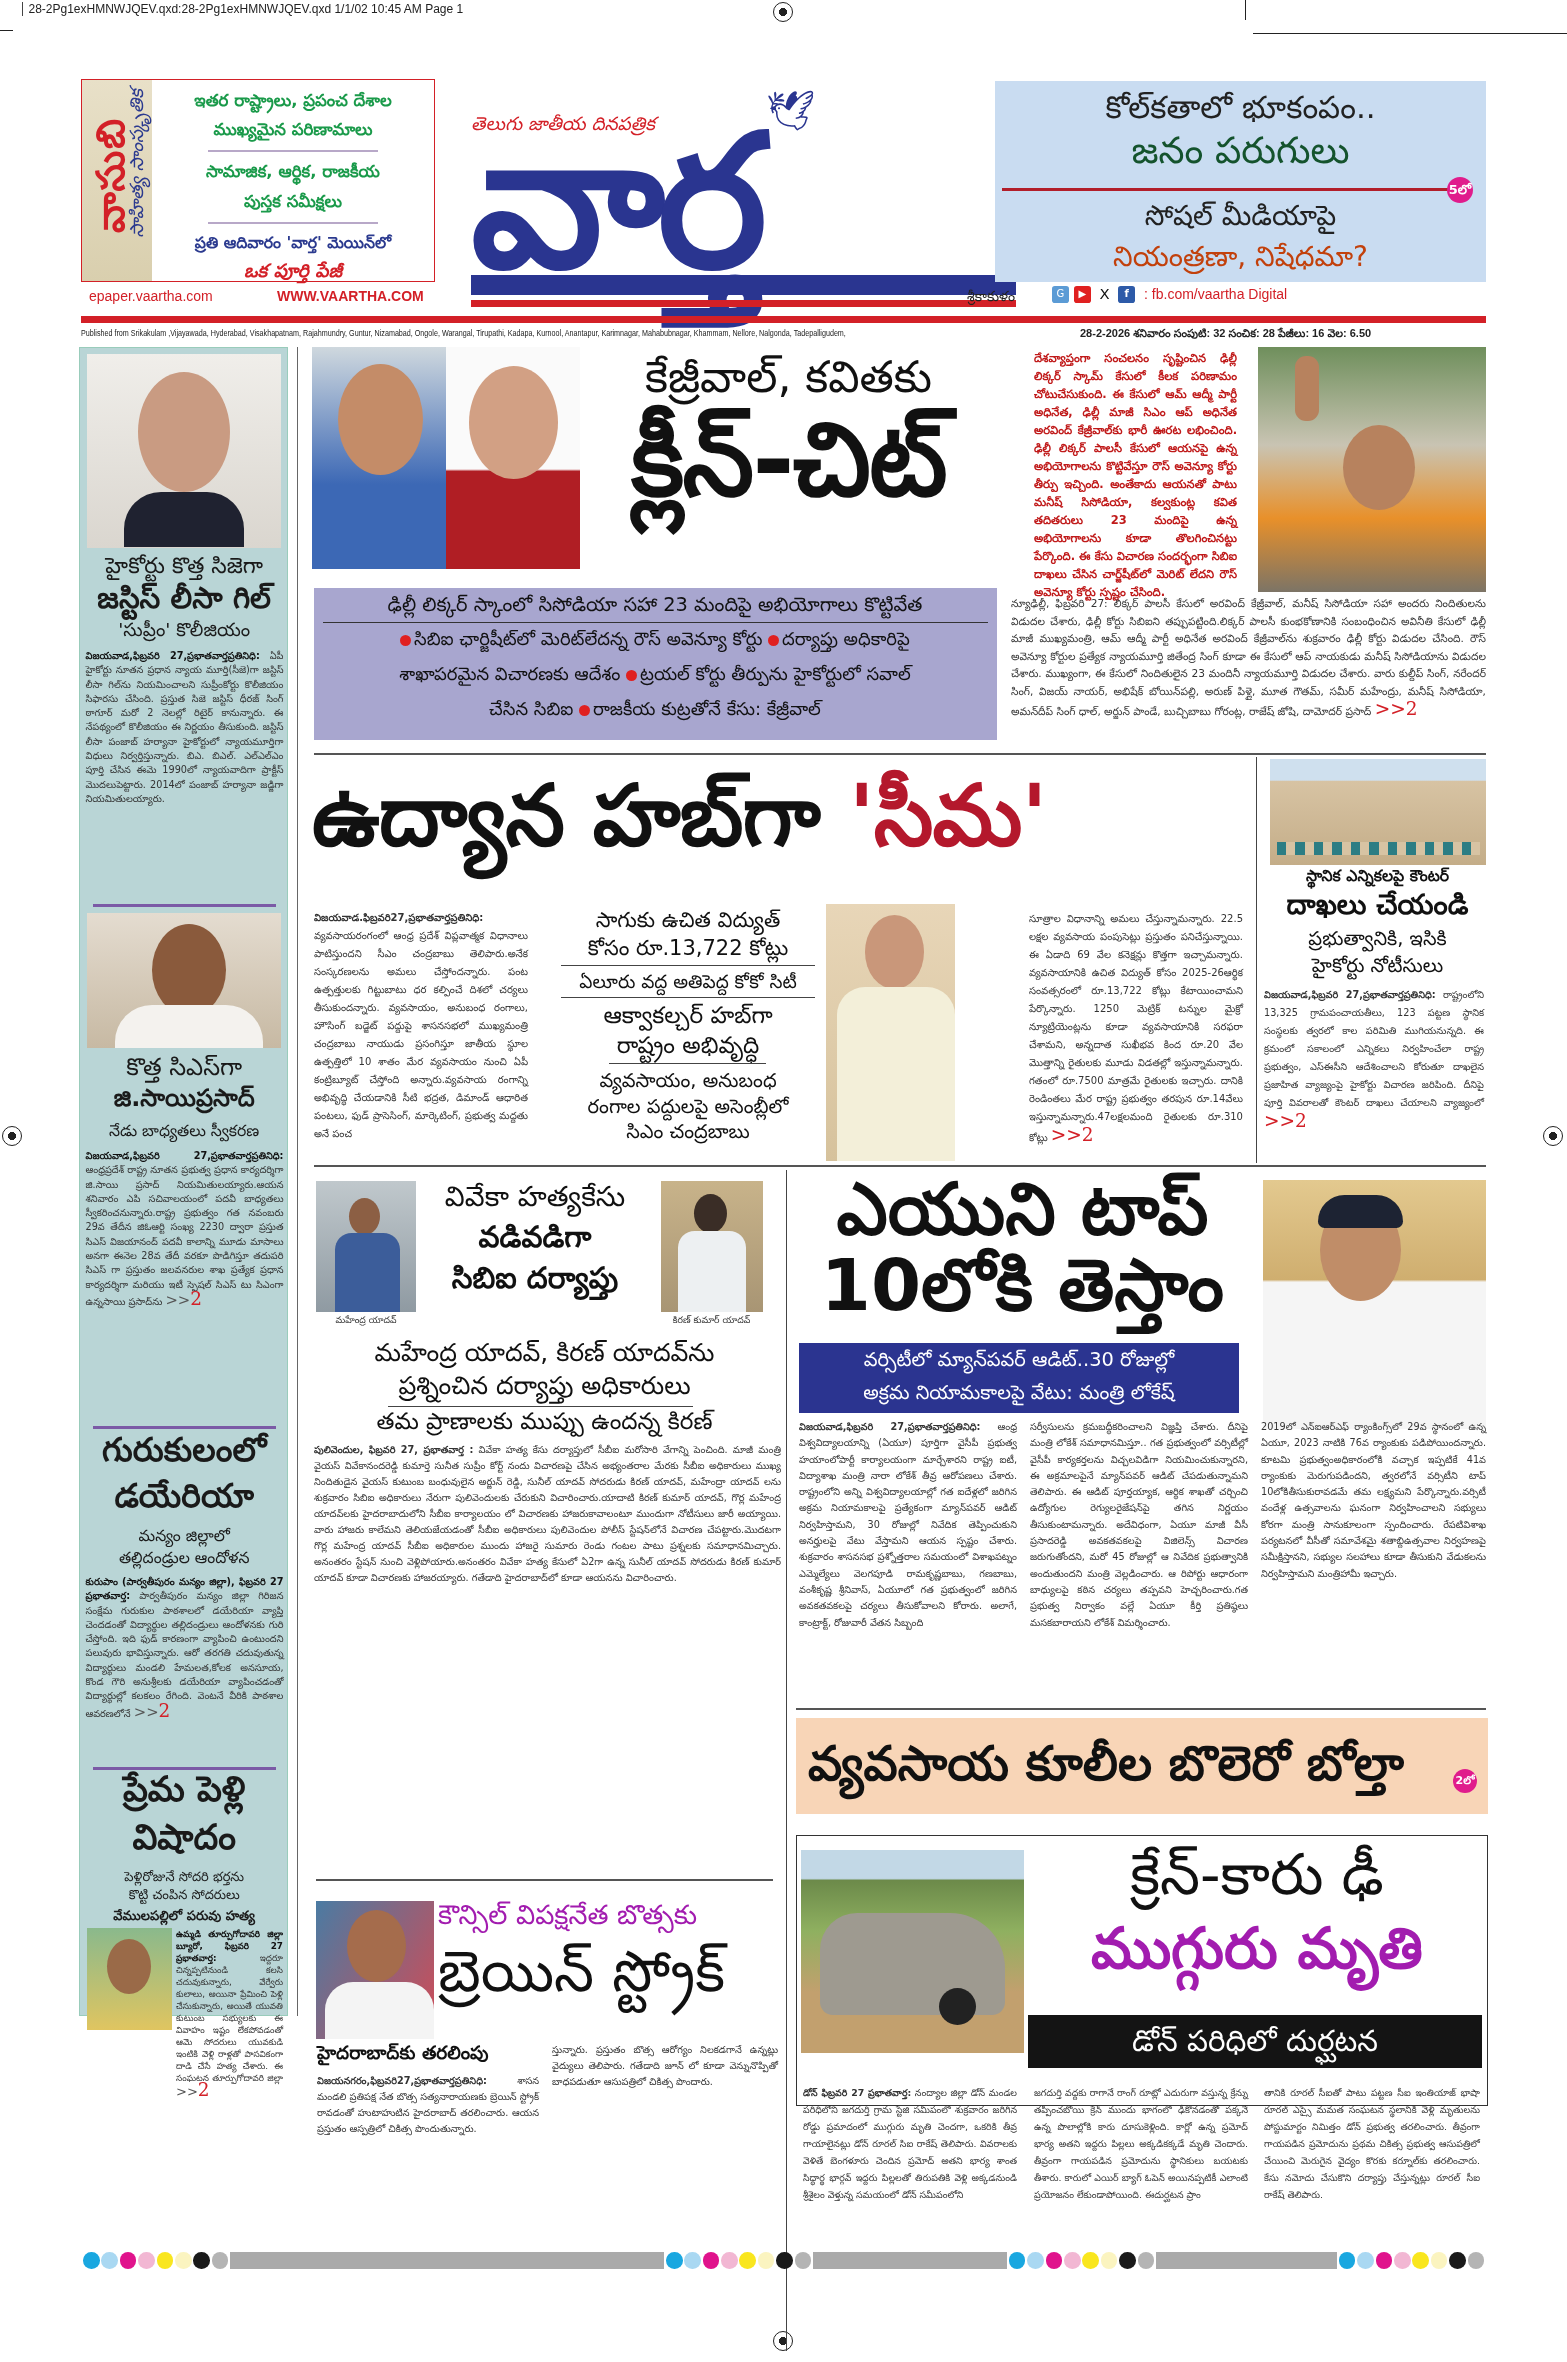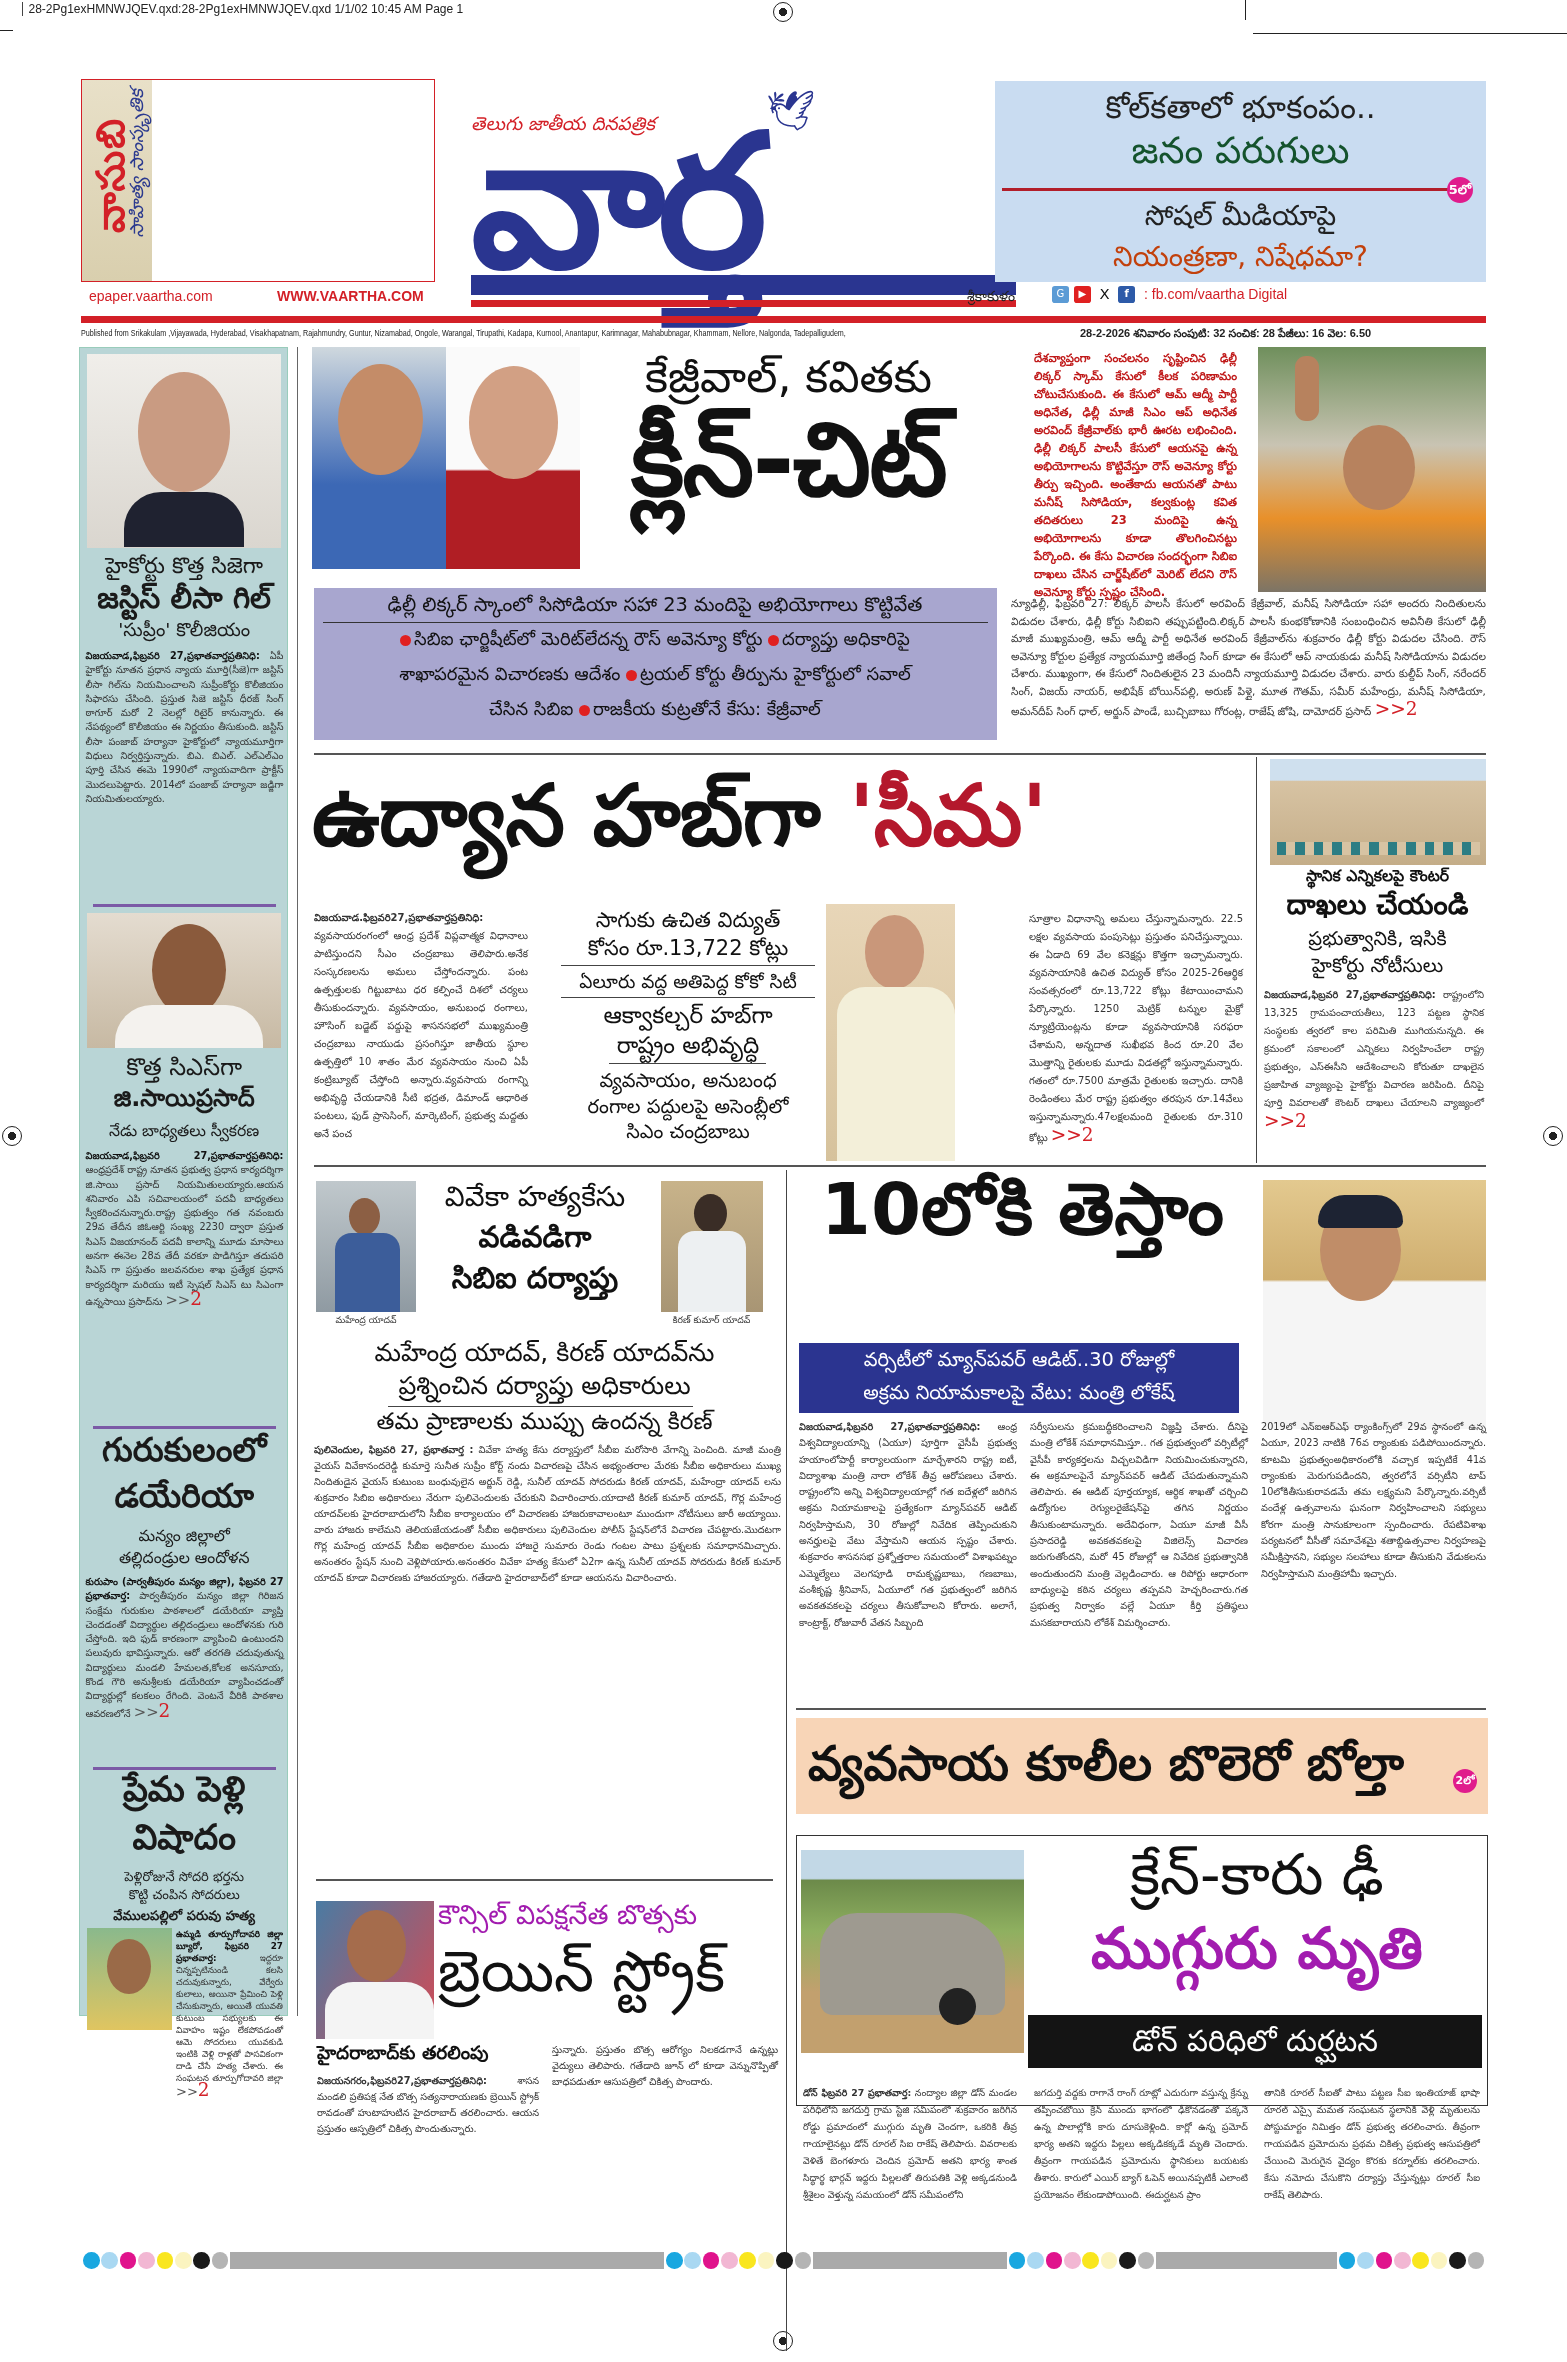--- a/index.html
+++ b/index.html
@@ -115,20 +115,30 @@
 <div class="abs regline-v" style="left:1245px;top:0;height:20px;"></div>
 <div class="abs regline-h" style="left:1253px;top:33px;width:314px;"></div>
 <div class="abs regmark" style="left:1.8px;top:1126px;"></div>
 <div class="abs regmark" style="left:1543px;top:1126px;"></div>
 <div class="abs regmark" style="left:773px;top:2331px;"></div>
 
 <div class="abs ad-left">
   <div class="strip">
     <div class="vtitle">వాసుబి</div>
     <div class="vsub">సాహిత్య సాంస్కృతిక</div>
+  </div>
+  <div class="txt">
+    <div class="g">ఇతర రాష్ట్రాలు, ప్రపంచ దేశాల</div>
+    <div class="g">ముఖ్యమైన పరిణామాలు</div>
+    <div class="sep"></div>
+    <div class="g">సామాజిక, ఆర్థిక, రాజకీయ</div>
+    <div class="g">పుస్తక సమీక్షలు</div>
+    <div class="sep"></div>
+    <div class="b">ప్రతి ఆదివారం 'వార్త' మెయిన్‌లో</div>
+    <div class="r">ఒక పూర్తి పేజీ</div>
   </div>
 </div>
 <div class="abs ad-url" style="left:89px;">epaper.vaartha.com</div>
 <div class="abs ad-url" style="left:277px;font-weight:bold;">WWW.VAARTHA.COM</div>
 
 <div class="abs logo-tag">తెలుగు జాతీయ దినపత్రిక</div>
 <div class="abs dove">🕊</div>
 <div class="abs logo">
   <div class="logo-word">వార్త</div>
   <div class="logo-bar1"></div>
@@ -282,20 +292,21 @@
   <div class="face" style="left:31px;top:9.2px;width:59px;height:72px;background:#a56c4c;"></div>
   <div style="position:absolute;left:9.2px;top:81px;width:109px;height:57px;background:#f4f4f4;border-radius:28px 28px 0 0;"></div>
 </div>
 <div class="abs" style="left:438px;top:1899px;width:341px;font-size:27px;color:#a21caf;">కౌన్సిల్ విపక్షనేత బొత్సకు</div>
 <div class="abs" style="left:438px;top:1938px;width:341px;font-size:57px;color:#111;">బ్రెయిన్ స్ట్రోక్</div>
 <div class="abs" style="left:317px;top:2042px;width:203px;font-size:18.5px;font-weight:bold;color:#111;">హైదరాబాద్‌కు తరలింపు</div>
 <div class="abs body-dense" style="left:317px;top:2073px;width:222px;font-size:9.7px;line-height:16px;"><b>విజయనగరం,ఫిబ్రవరి27,ప్రభాతవార్తప్రతినిధి:</b> <span>శాసన మండలి ప్రతిపక్ష నేత బొత్స సత్యనారాయణకు బ్రెయిన్ స్ట్రోక్ రావడంతో హుటాహుటిన హైదరాబాద్ తరలించారు. ఆయన ప్రస్తుతం ఆస్పత్రిలో చికిత్స పొందుతున్నారు.</span></div>
 <div class="abs body-dense" style="left:552px;top:2042px;width:226px;font-size:9.7px;line-height:16px;"><span>స్తున్నారు. ప్రస్తుతం బొత్స ఆరోగ్యం నిలకడగానే ఉన్నట్లు వైద్యులు తెలిపారు. గతేడాది జూన్ లో కూడా వెన్నునొప్పితో బాధపడుతూ ఆసుపత్రిలో చికిత్స పొందారు.</span></div>
 
 <div class="abs au-head">
+    <div>ఎయుని టాప్</div>
     <div>10లోకి తెస్తాం</div>
   </div>
 <div class="abs au-box">
   <div>వర్సిటీలో మ్యాన్‌పవర్ ఆడిట్..30 రోజుల్లో</div>
   <div>అక్రమ నియామకాలపై వేటు: మంత్రి లోకేష్</div>
 </div>
 <div class="abs photo lokesh" style="background:linear-gradient(180deg,#e3c98f,#cfae6f 40%,#f5f5f5 41%);">
   <div class="face" style="left:57px;top:18.5px;width:81px;height:102px;background:#c08d68;"></div>
   <div style="position:absolute;left:55px;top:14.8px;width:85px;height:33px;background:#1d2333;border-radius:37px 37px 9.2px 9.2px;"></div>
 </div>

